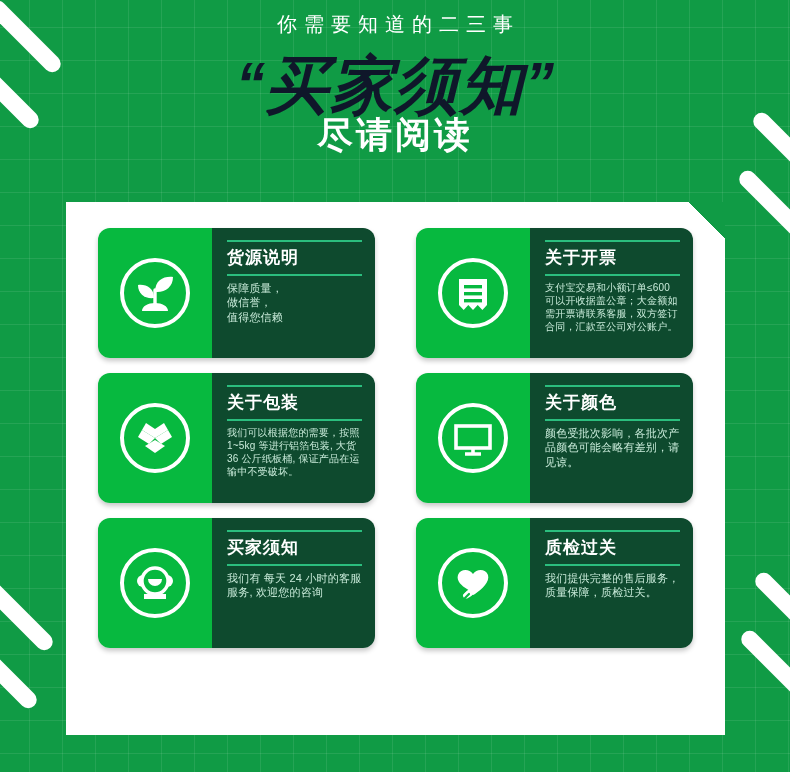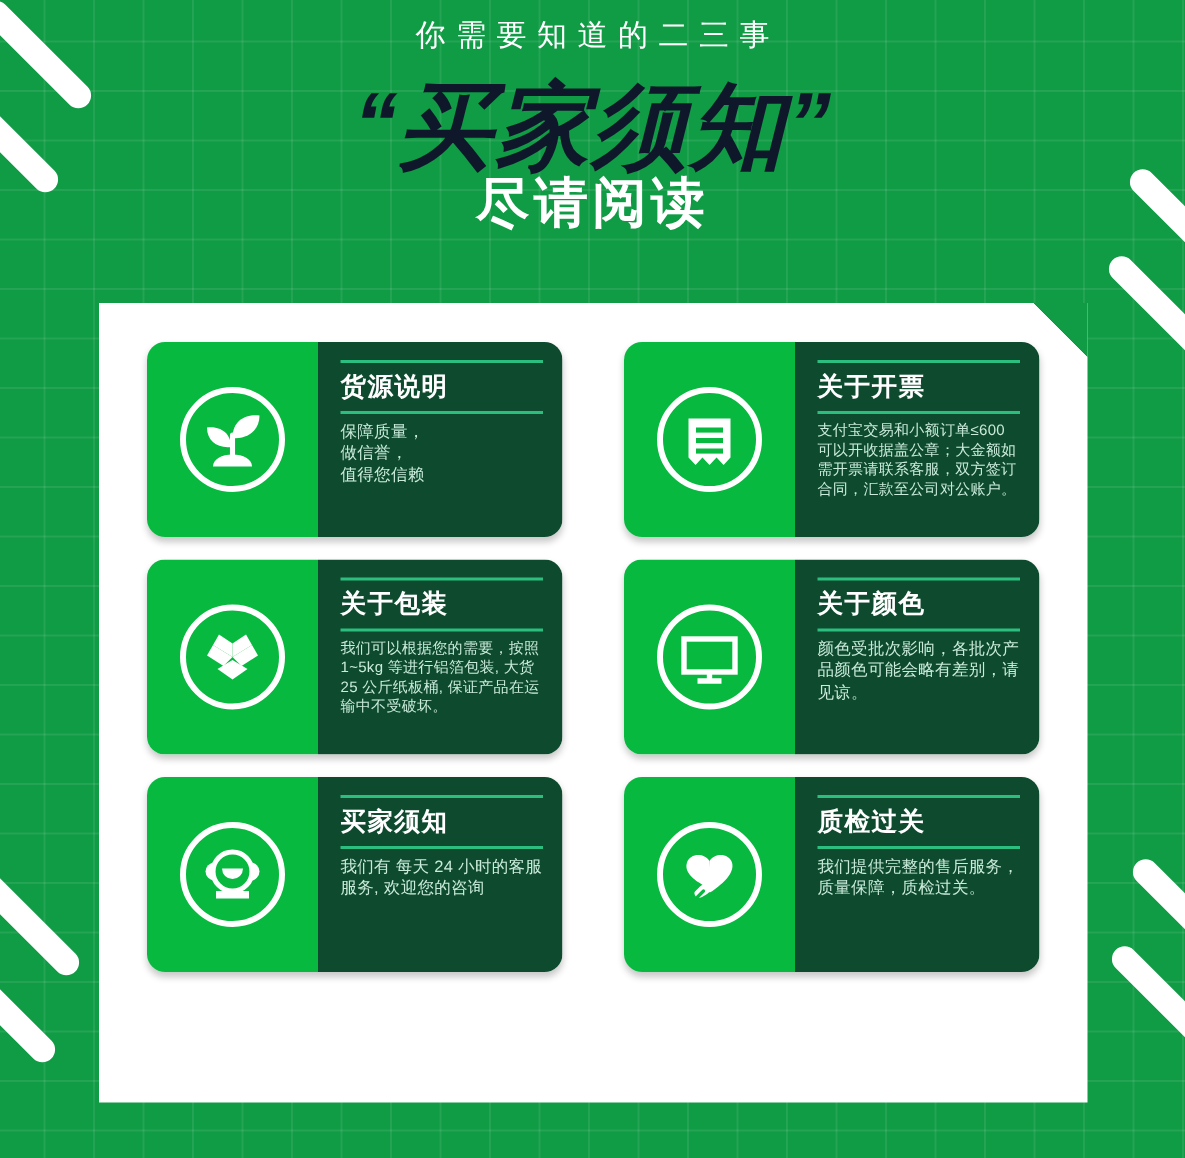--- a/index.html
+++ b/index.html
@@ -152,21 +152,21 @@
             <path d="M39 39 L26 31 L30 24 L39 30 Z" fill="#fff"></path>
             <path d="M39 39 L52 31 L48 24 L39 30 Z" fill="#fff"></path>
             <path d="M39 39 L26 31 L22 38 L33 45 Z" fill="#fff"></path>
             <path d="M39 39 L52 31 L56 38 L45 45 Z" fill="#fff"></path>
             <path d="M39 41 L29 47 L39 54 L49 47 Z" fill="#fff"></path>
           </svg>
         </span>
       </div>
       <div class="card-body">
         <div class="card-title">关于包装</div>
-        <div class="card-text small">我们可以根据您的需要，按照 1~5kg 等进行铝箔包装, 大货 25 公斤纸板桶, 保证产品在运输中不受破坏。</div>
+        <div class="card-text small">我们可以根据您的需要，按照 1~5kg 等进行铝箔包装, 大货 36 公斤纸板桶, 保证产品在运输中不受破坏。</div>
       </div>
     </div>
 
     <div class="card">
       <div class="card-icon">
         <span>
           <svg width="78" height="78" viewBox="0 0 78 78">
             <circle cx="39" cy="39" r="33" fill="none" stroke="#fff" stroke-width="4"></circle>
             <rect x="22" y="27" width="34" height="22" fill="none" stroke="#fff" stroke-width="3.6"></rect>
             <path d="M39 49 V55" stroke="#fff" stroke-width="3.6"></path>

